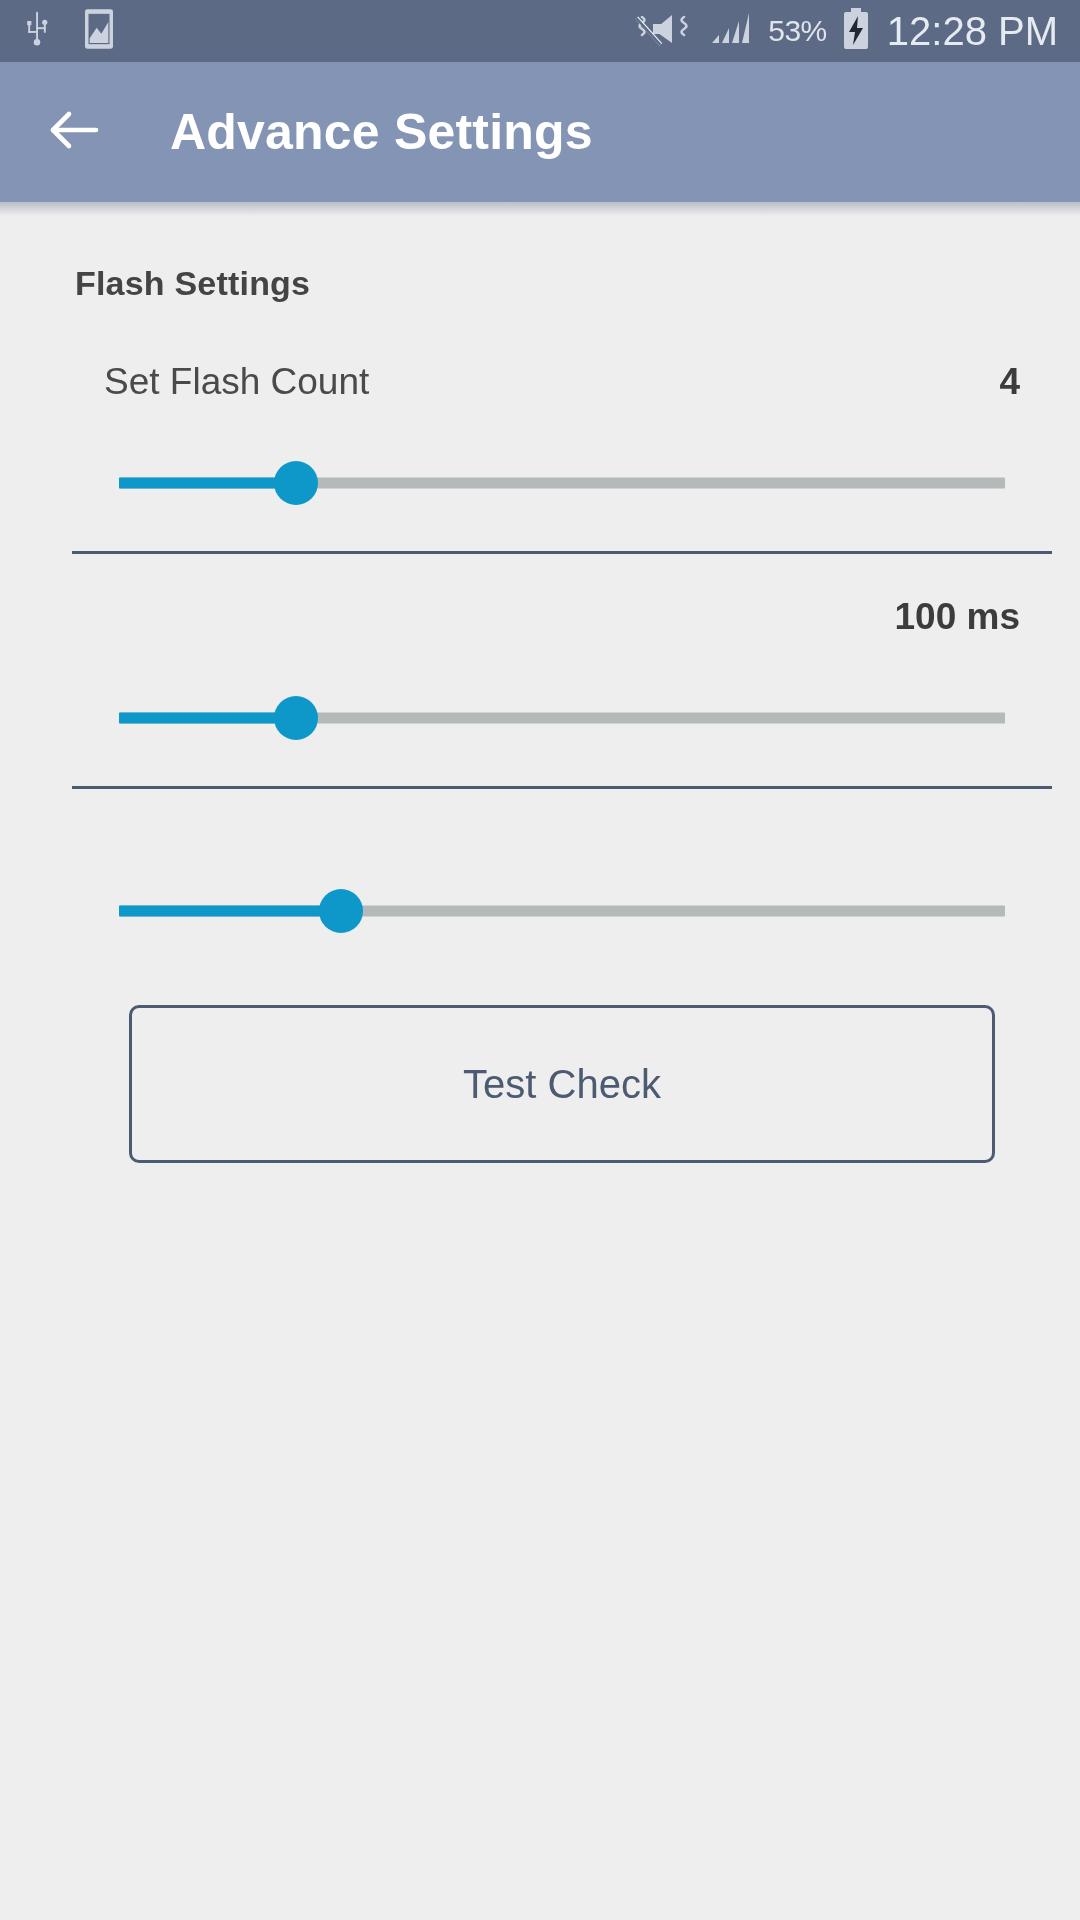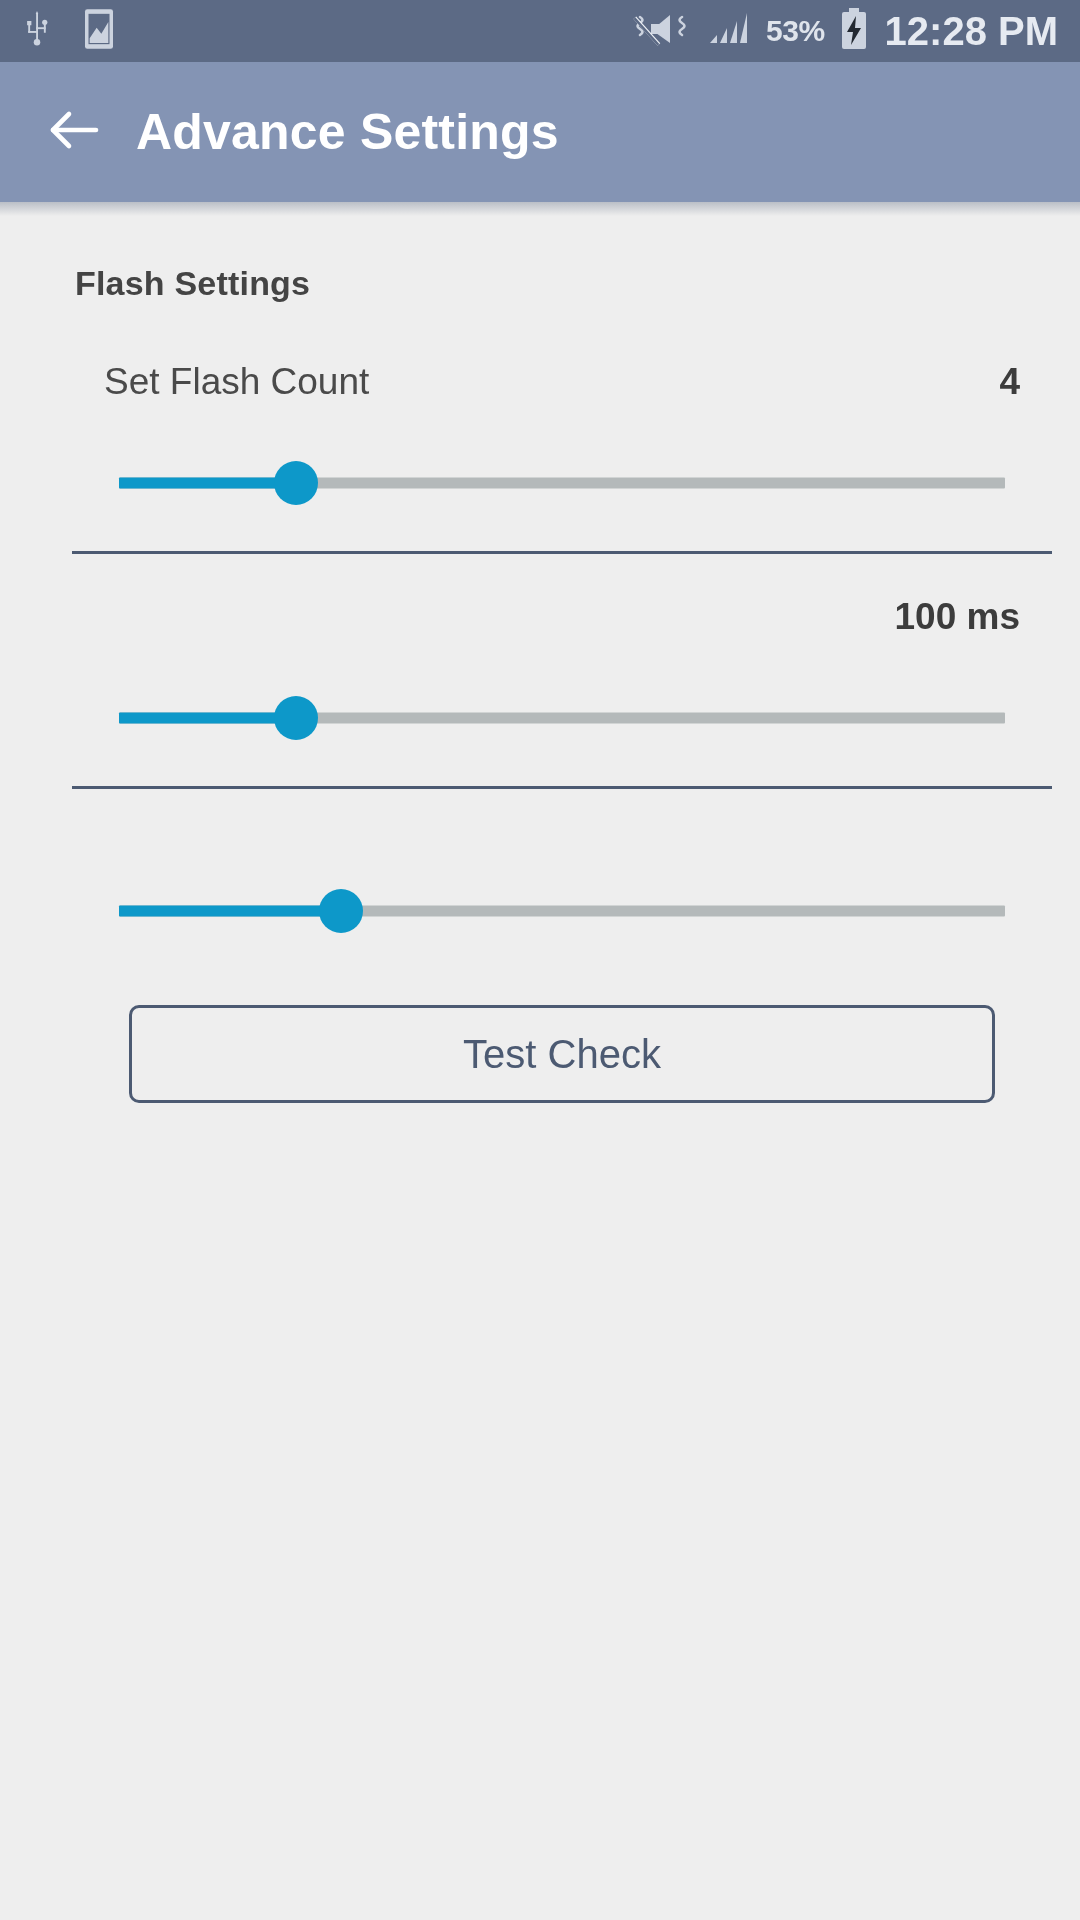--- a/index.html
+++ b/index.html
@@ -36,21 +36,20 @@
   .status-left {
     display: flex;
     align-items: center;
     gap: 30px;
   }
   .status-right {
     margin-left: auto;
     display: flex;
     align-items: center;
     gap: 12px;
-    font-weight: bold;
   }
   .sb-icon { display: block; }
   .battery-pct {
     color: #dfe4ec;
     font-size: 30px;
     letter-spacing: -0.5px;
     font-family: "Liberation Sans", sans-serif;
   }
   .status-time {
     color: #e6eaf1;
@@ -84,21 +83,21 @@
     height: 64px;
     display: flex;
     align-items: center;
     justify-content: center;
     cursor: pointer;
   }
   .app-title {
     color: #ffffff;
     font-size: 50px;
     font-weight: bold;
-    margin-left: 28px;
+    margin-left: 62px;
     letter-spacing: 0.2px;
   }
 
   
   .content {
     flex: 1;
     background: #eeeeee;
     padding: 0 0 0 0;
     position: relative;
     margin-left: 44px;
@@ -187,21 +186,21 @@
   }
 
   .gap-after-divider { height: 42px; }
 
   
   .test-btn-wrap {
     padding: 62px 85px 0 85px;
   }
   .test-btn {
     width: 100%;
-    height: 98px;
+    height: 158px;
     border: 3px solid #4c5a72;
     border-radius: 10px;
     background: #eeeeee;
     color: #4c5a72;
     font-size: 40px;
     font-family: "Liberation Sans", sans-serif;
     display: flex;
     align-items: center;
     justify-content: center;
     cursor: pointer;

